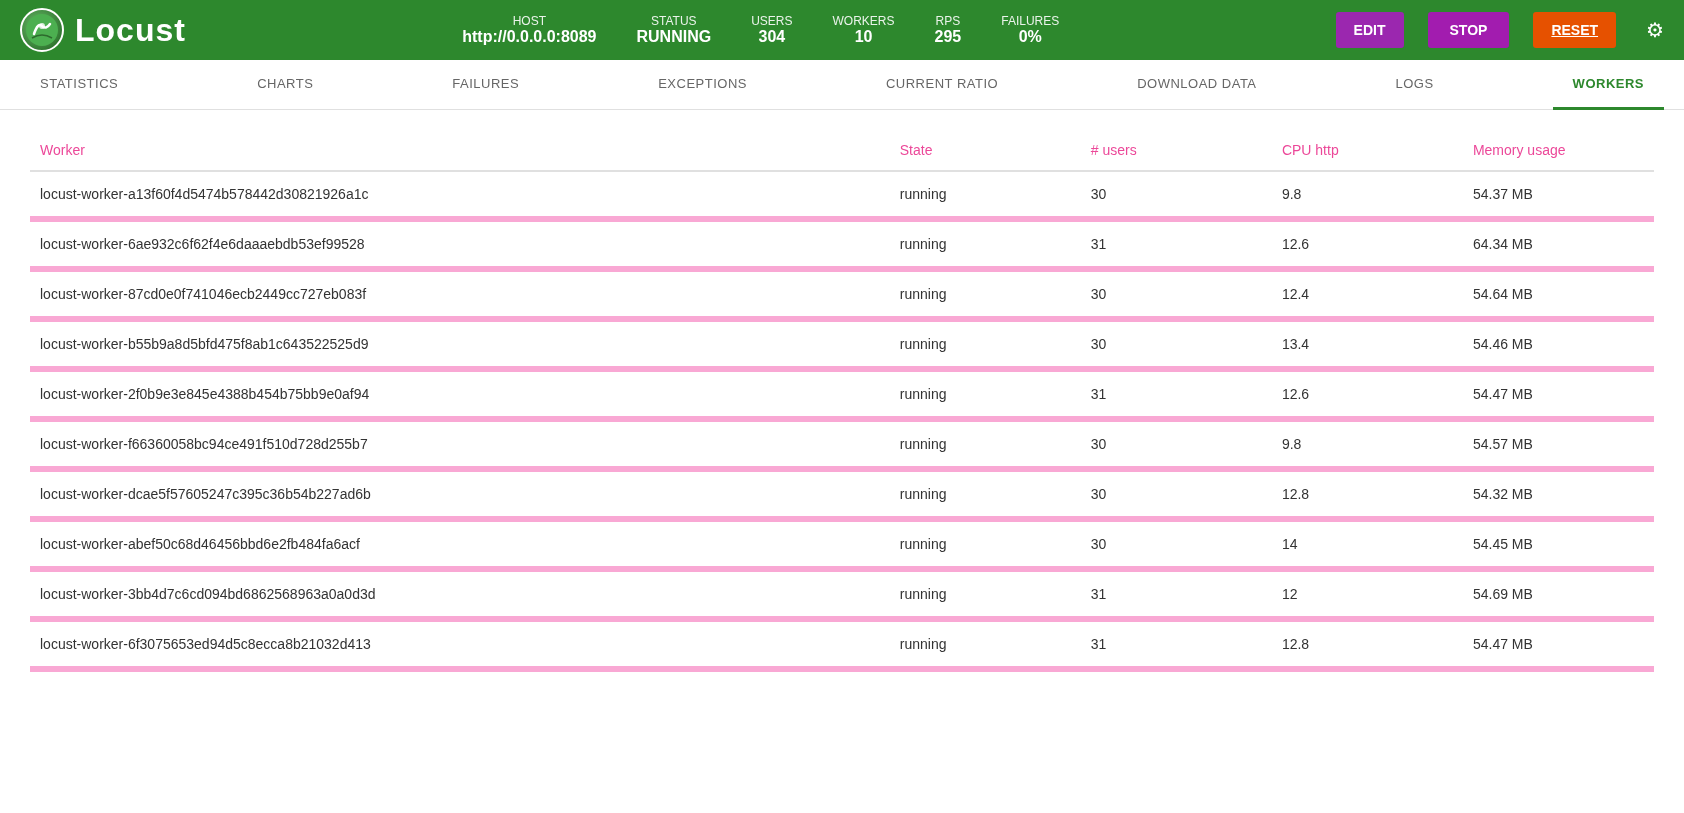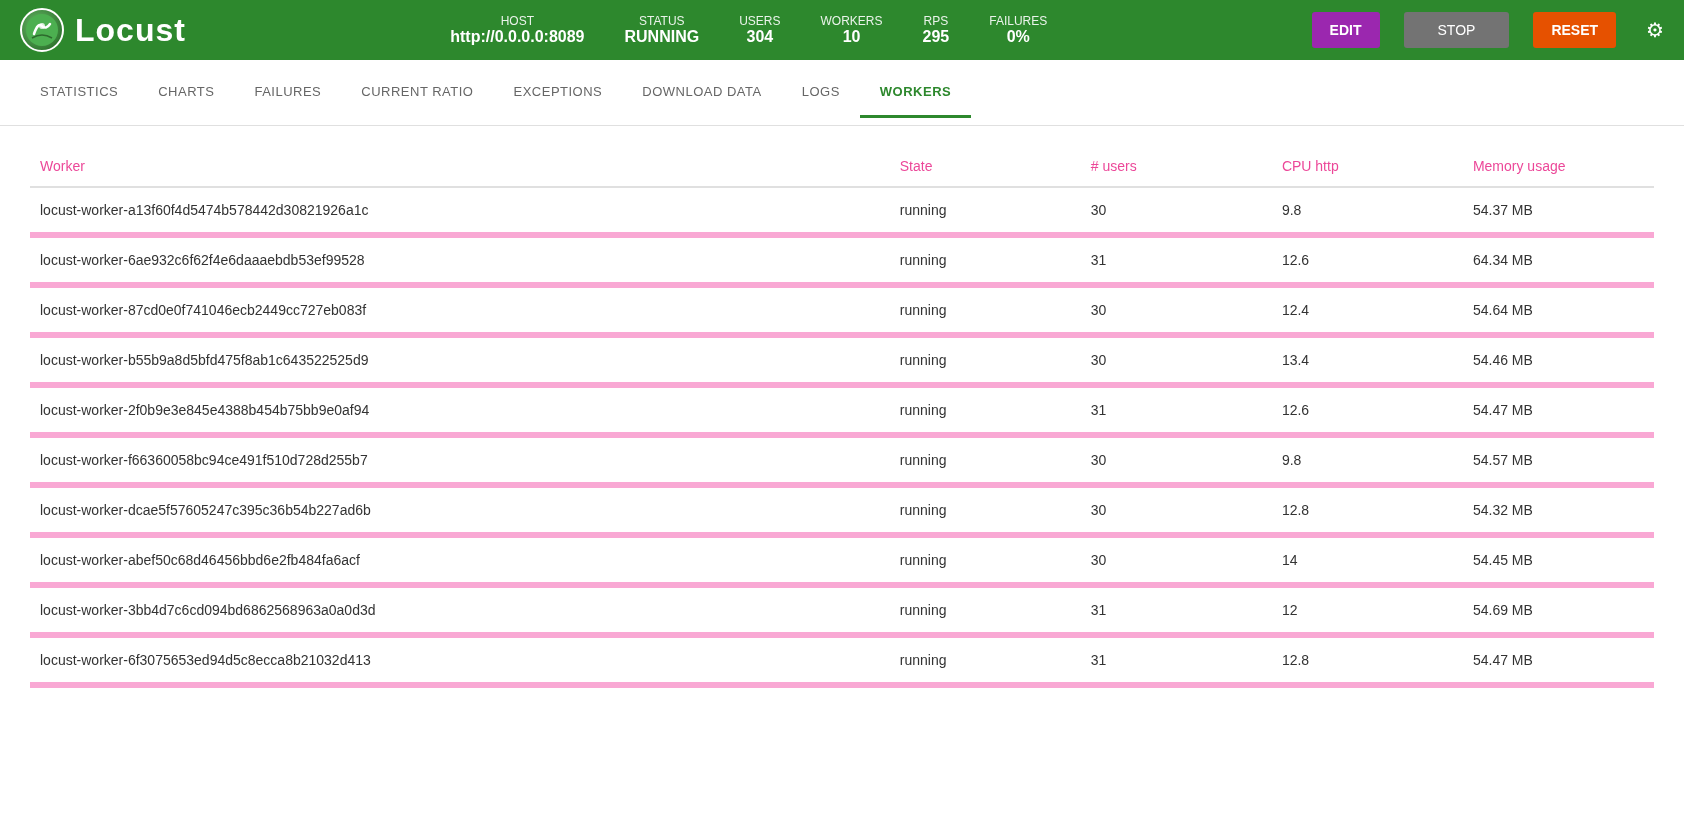--- a/index.html
+++ b/index.html
@@ -72,52 +72,54 @@
       background: #9b27af;
       color: #fff;
       border: none;
       padding: 10px 18px;
       font-size: 14px;
       font-weight: bold;
       cursor: pointer;
       border-radius: 3px;
     }
     .btn-stop {
-      background: #737373;
+      background: #a21caf;
       color: #fff;
       border: none;
-      padding: 10px 34px;
-      font-size: 14px;
-      font-weight: normal;
+      padding: 10px 22px;
+      font-size: 14px;
+      font-weight: bold;
       cursor: pointer;
       border-radius: 3px;
     }
     .btn-reset {
       background: #e65100;
       color: #fff;
       border: none;
       padding: 10px 18px;
       font-size: 14px;
       font-weight: bold;
       cursor: pointer;
       border-radius: 3px;
+      text-decoration: underline;
     }
     .settings-icon {
       color: #fff;
       font-size: 20px;
       cursor: pointer;
       margin-left: 6px;
     }
 
     
     .nav {
       display: flex;
       border-bottom: 1px solid #e0e0e0;
-      padding: 8px 20px;
+      padding: 0 20px;
       background: #fff;
+      justify-content: space-between;
     }
     .nav-item {
       padding: 16px 20px;
       font-size: 13px;
       color: #666;
       cursor: pointer;
       text-decoration: none;
       text-transform: uppercase;
       letter-spacing: 0.5px;
       border-bottom: 3px solid transparent;
@@ -207,22 +209,22 @@
     <button class="btn-stop">STOP</button>
     <button class="btn-reset">RESET</button>
     <span class="settings-icon">⚙</span>
   </div>
 </header>
 
 <nav class="nav">
   <a class="nav-item">STATISTICS</a>
   <a class="nav-item">CHARTS</a>
   <a class="nav-item">FAILURES</a>
+  <a class="nav-item">EXCEPTIONS</a>
   <a class="nav-item">CURRENT RATIO</a>
-  <a class="nav-item">EXCEPTIONS</a>
   <a class="nav-item">DOWNLOAD DATA</a>
   <a class="nav-item">LOGS</a>
   <a class="nav-item active">WORKERS</a>
 </nav>
 
 <div class="content">
   <table>
     <thead>
       <tr>
         <th class="col-worker">Worker</th>

